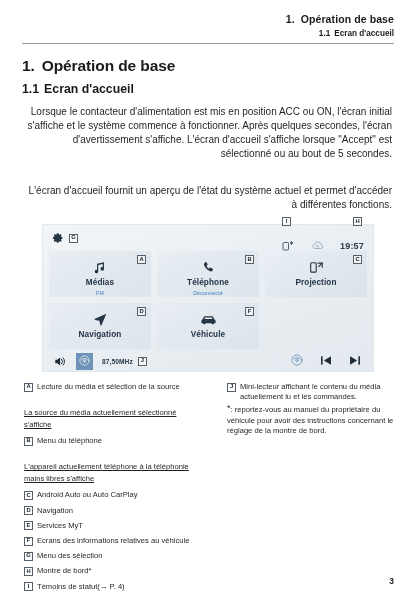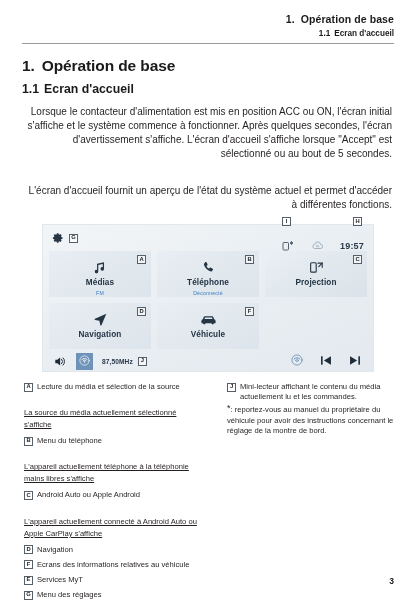--- a/index.html
+++ b/index.html
@@ -311,42 +311,41 @@
       <div class="ldesc">La source du média actuellement sélectionné s'affiche</div>
 
       <div class="lrow">
         <span class="cal">B</span>
         <span class="ltxt">Menu du téléphone</span>
       </div>
       <div class="ldesc">L'appareil actuellement téléphone à la téléphonie mains libres s'affiche</div>
 
       <div class="lrow">
         <span class="cal">C</span>
-        <span class="ltxt">Android Auto ou Apple Android</span>
-      </div>
-      <div class="ldesc">L'appareil actuellement connecté à Android Auto ou Apple CarPlay s'affiche</div>
+        <span class="ltxt">Android Auto ou Auto CarPlay</span>
+      </div>
 
       <div class="lrow">
         <span class="cal">D</span>
         <span class="ltxt">Navigation</span>
       </div>
 
       <div class="lrow">
+        <span class="cal">E</span>
+        <span class="ltxt">Services MyT</span>
+      </div>
+
+      <div class="lrow">
         <span class="cal">F</span>
         <span class="ltxt">Ecrans des informations relatives au véhicule</span>
       </div>
 
       <div class="lrow">
-        <span class="cal">E</span>
-        <span class="ltxt">Services MyT</span>
-      </div>
-
-      <div class="lrow">
         <span class="cal">G</span>
-        <span class="ltxt">Menu des réglages</span>
+        <span class="ltxt">Menu des sélection</span>
       </div>
 
       <div class="lrow">
         <span class="cal">H</span>
         <span class="ltxt">Montre de bord*</span>
       </div>
 
       <div class="lrow">
         <span class="cal">I</span>
         <span class="ltxt">Témoins de statut(→ P. 4)</span>

